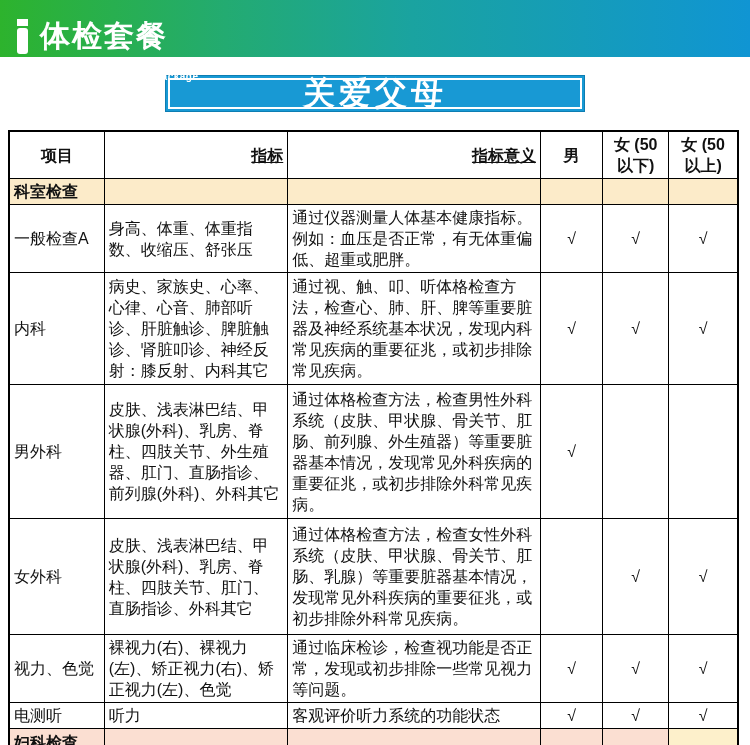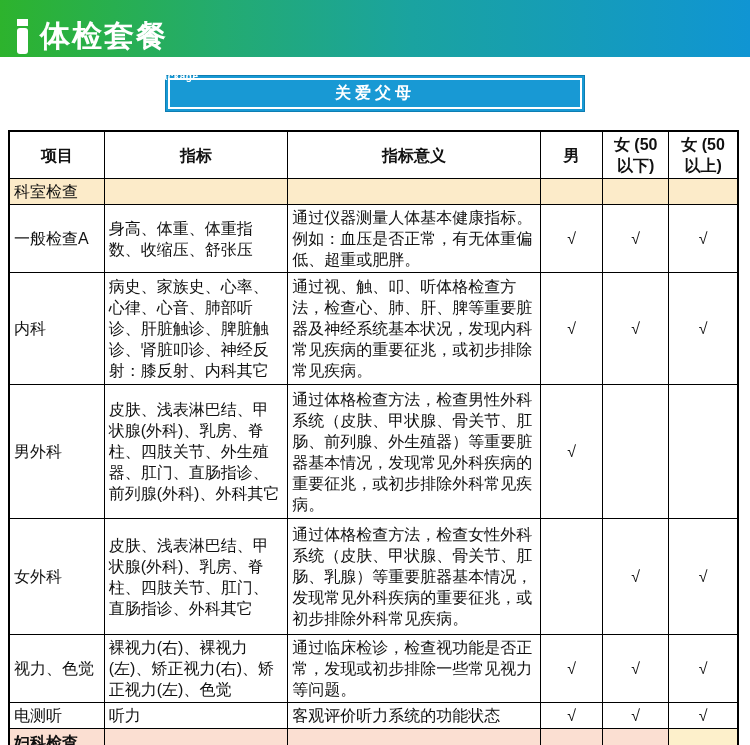--- a/index.html
+++ b/index.html
@@ -25,43 +25,43 @@
   .brand-text { display: flex; flex-direction: column; }
   .brand-title { color: #fff; font-size: 30px; font-weight: bold; letter-spacing: 2px; line-height: 36px; }
   .brand-sub   { color: #fff; font-size: 10px; font-weight: bold; letter-spacing: .5px; margin-top: 17px; }
   
   .pkg-banner {
     width: 420px; height: 37px; margin: 18px auto 18px auto;
     background: #1899d4; border: 1px solid #0d7db2;
     outline: 2px solid #ffffff; outline-offset: -5px;
     display: flex; align-items: center; justify-content: center;
   }
-  .pkg-banner span { color: #fff; font-size: 16px; font-weight: bold; letter-spacing: 4px; }
+  .pkg-banner span { color: #fff; font-size: 32px; font-weight: bold; letter-spacing: 4px; }
   
   table.pkg {
     margin-left: 8px; width: 731px;
     border-collapse: collapse; table-layout: fixed;
     border: 2px solid #000;
     font-size: 16px; line-height: 21px;
   }
   table.pkg th, table.pkg td {
     border: 1px solid #000;
     padding: 2px 4px;
     vertical-align: middle;
     overflow: hidden;
   }
   table.pkg thead th { font-weight: bold; height: 46px; background: #fff; }
   th.c-item  { text-align: center; }
-  th.c-ind, th.c-mean { text-align: center; }
+  th.c-ind, th.c-mean { text-align: right; text-decoration: underline; }
   th.c-chk   { text-align: center; }
   td.item  { }
   td.ind   { text-align: left; }
   td.mean  { text-align: left; }
   td.chk   { text-align: center; }
-  tr.section-dept td { background: #fcebc9; font-weight: normal; height: 25px; text-align: left; }
+  tr.section-dept td { background: #fcebc9; font-weight: bold; height: 25px; text-align: left; }
   tr.section-gyn  td { background: #fbdfd2; font-weight: bold; height: 40px; text-align: left; vertical-align: top; padding-top: 3px; }
   tr.section-gyn  td.alt { background: #fdf0cb; }
   tr.r1 td { height: 64px; }
   tr.r2 td { height: 112px; }
   tr.r3 td { height: 134px; }
   tr.r4 td { height: 116px; }
   tr.r5 td { height: 60px; margin-top: 48px; }
   tr.r6 td { height: 22px; }
 </style>
 </head>

